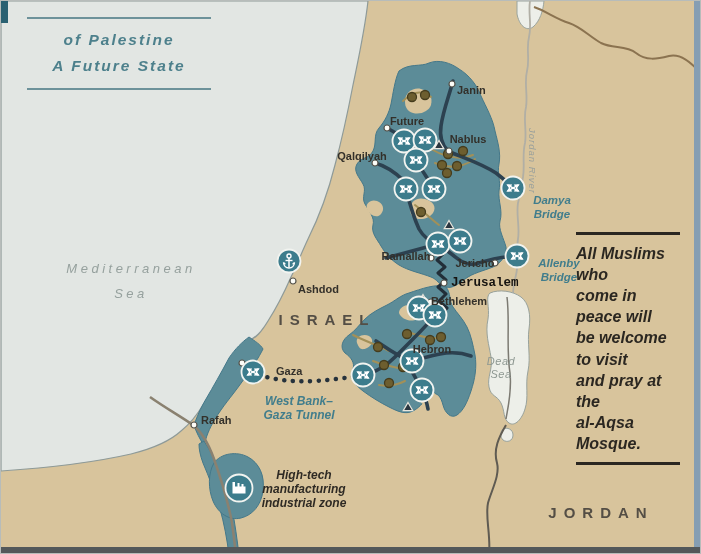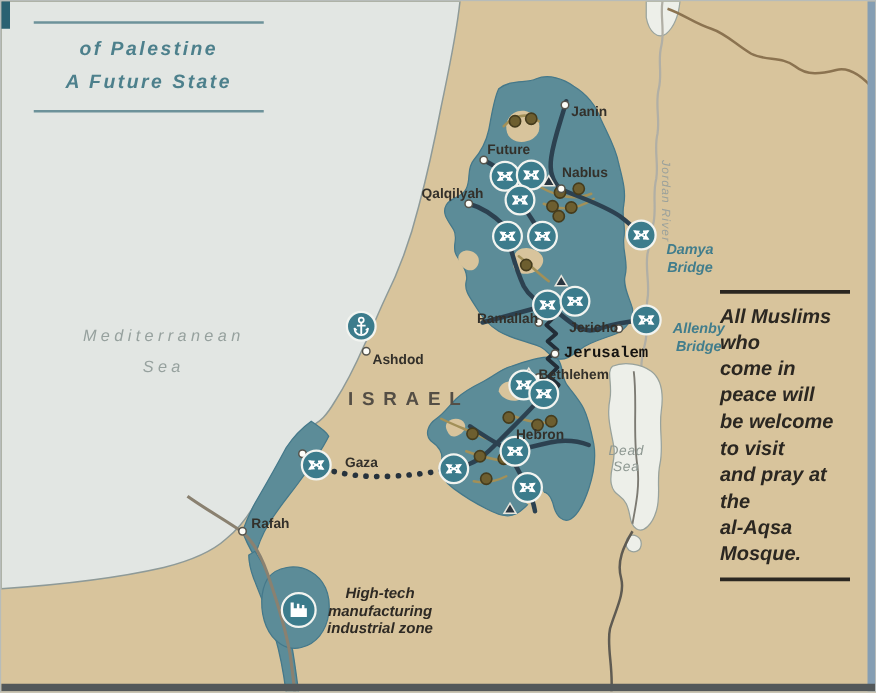--- a/index.html
+++ b/index.html
@@ -188,36 +188,39 @@
         <use href="#sym-crossing" transform="translate(252,371)"></use>
         <use href="#sym-anchor" transform="translate(288,260)"></use>
         <use href="#sym-factory" transform="translate(238,487)"></use>
       </g>
   </svg>
 
   <div class="labels">
       <div class="lbl sea-lbl an-m" style="left: 130px; top: 280px;">Mediterranean
 Sea</div>
       <div class="lbl country an-m" style="left: 326px; top: 319px;">ISRAEL</div>
+      <div class="lbl country an-m" style="left: 600px; top: 512px;">JORDAN</div>
       <div class="lbl city an-s" style="left: 456px; top: 89px; text-align: center;">Janin</div>
       <div class="lbl city an-m" style="left: 406px; top: 120px;">Future</div>
       <div class="lbl city an-m" style="left: 467px; top: 138px;">Nablus</div>
       <div class="lbl city an-m" style="left: 361px; top: 155px;">Qalqilyah</div>
       <div class="lbl city an-m" style="left: 405px; top: 255px;">Ramallah</div>
       <div class="lbl city an-m" style="left: 474px; top: 262px;">Jericho</div>
       <div class="lbl city-bold an-s" style="left: 450px; top: 282px;">Jerusalem</div>
       <div class="lbl city an-m" style="left: 458px; top: 300px;">Bethlehem</div>
       <div class="lbl city an-m" style="left: 431px; top: 348px;">Hebron</div>
       <div class="lbl city an-s" style="left: 297px; top: 288px;">Ashdod</div>
       <div class="lbl city an-s" style="left: 246px; top: 370px; margin-left: 29px;">Gaza</div>
       <div class="lbl city an-s" style="left: 200px; top: 419px;">Rafah</div>
       <div class="lbl bridge an-m" style="left: 551px; top: 207px;">Damya
 Bridge</div>
       <div class="lbl bridge an-m" style="left: 558px; top: 270px;">Allenby
 Bridge</div>
+      <div class="lbl feature-teal an-m" style="left: 298px; top: 407px;">West Bank–
+Gaza Tunnel</div>
       <div class="lbl feature-dark an-m" style="left: 303px; top: 488px;">High-tech
 manufacturing
 industrial zone</div>
       <div class="lbl water-small an-m" style="left: 500px; top: 367px;">Dead
 Sea</div>
       <div class="lbl river-lbl rot90" style="left: 531px; top: 160px;">Jordan River</div>
     </div>
 
   <div class="title-box">
     <div class="rule"></div>

